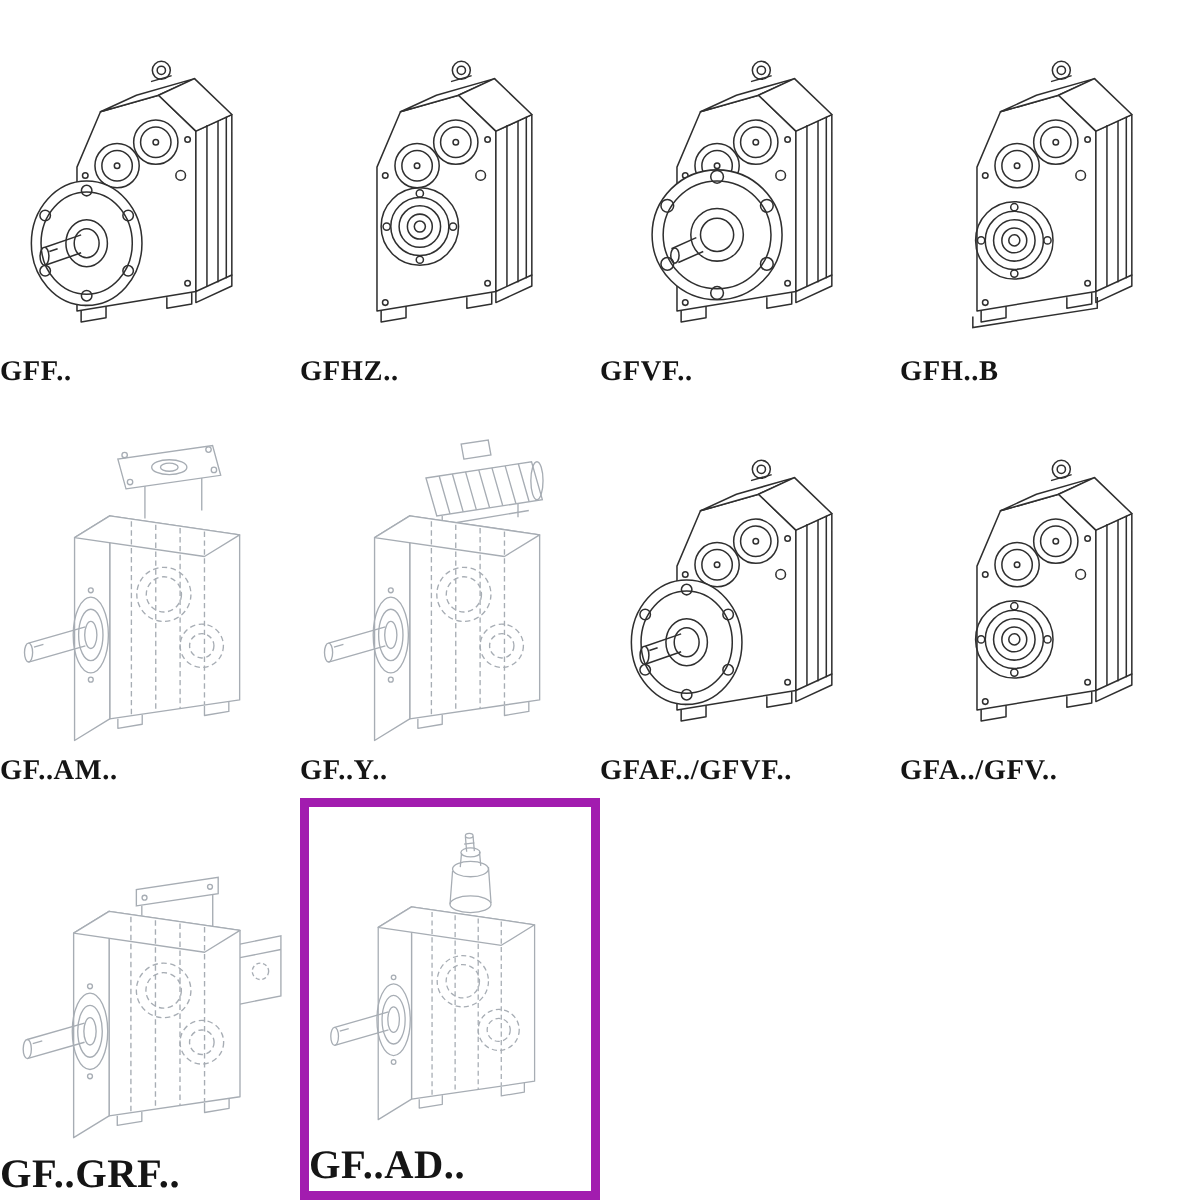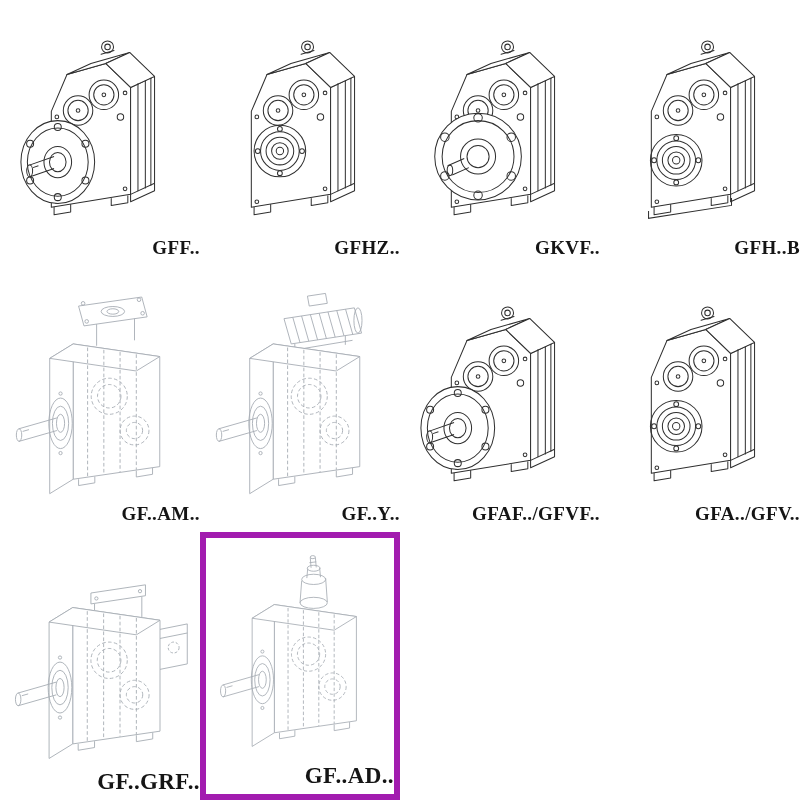--- a/index.html
+++ b/index.html
@@ -8,34 +8,34 @@
     font-family: "Liberation Serif", serif;
   }
   .grid {
     display: grid; width: 800px; height: 800px;
     grid-template-columns: repeat(4, 200px);
     grid-template-rows: 266px 266px 268px;
   }
   .cell {
     margin: 0; box-sizing: border-box;
     display: flex; flex-direction: column;
-    align-items: flex-end; justify-content: flex-end;
+    align-items: flex-start; justify-content: flex-end;
     padding: 2px 0 4px;
   }
   .art {
     flex: 1 1 auto; width: 100%; overflow: hidden;
     display: flex; align-items: flex-end; justify-content: center;
   }
   .draw { height: 212px; display: block; }
   .cell.big .draw { height: 220px; }
   .label {
     font-weight: 700; font-size: 19px; letter-spacing: .4px;
     color: #151515; line-height: 28px; height: 28px; white-space: nowrap;
   }
-  .cell.big .label { font-size: 23px; }
+  .cell.big .label { font-size: 27px; }
   .solid { color: #2f2f2f; }
   .light { color: #a7adb4; }
   .bordered { border: 6px solid #a21caf; }
 </style>
 </head>
 <body>
 
 <svg width="0" height="0" style="position:absolute" aria-hidden="true">
   <defs>
     <g id="g-housing" fill="none" stroke="currentColor" stroke-width="1.1" stroke-linejoin="round" stroke-linecap="round">
@@ -204,21 +204,21 @@
     <figcaption class="label">GFHZ..</figcaption>
   </figure>
 
   <figure class="cell">
     <div class="art">
       <svg class="draw solid" viewBox="0 0 200 230">
         <use href="#g-housing"></use>
           <use href="#g-flange-front"></use>
       </svg>
     </div>
-    <figcaption class="label">GKVF..</figcaption>
+    <figcaption class="label">GFVF..</figcaption>
   </figure>
 
 
   <figure class="cell">
     <div class="art">
       <svg class="draw solid" viewBox="0 0 200 230">
         <use href="#g-housing"></use>
           <use href="#g-bore"></use>
           <use href="#g-footplate"></use>
       </svg>

